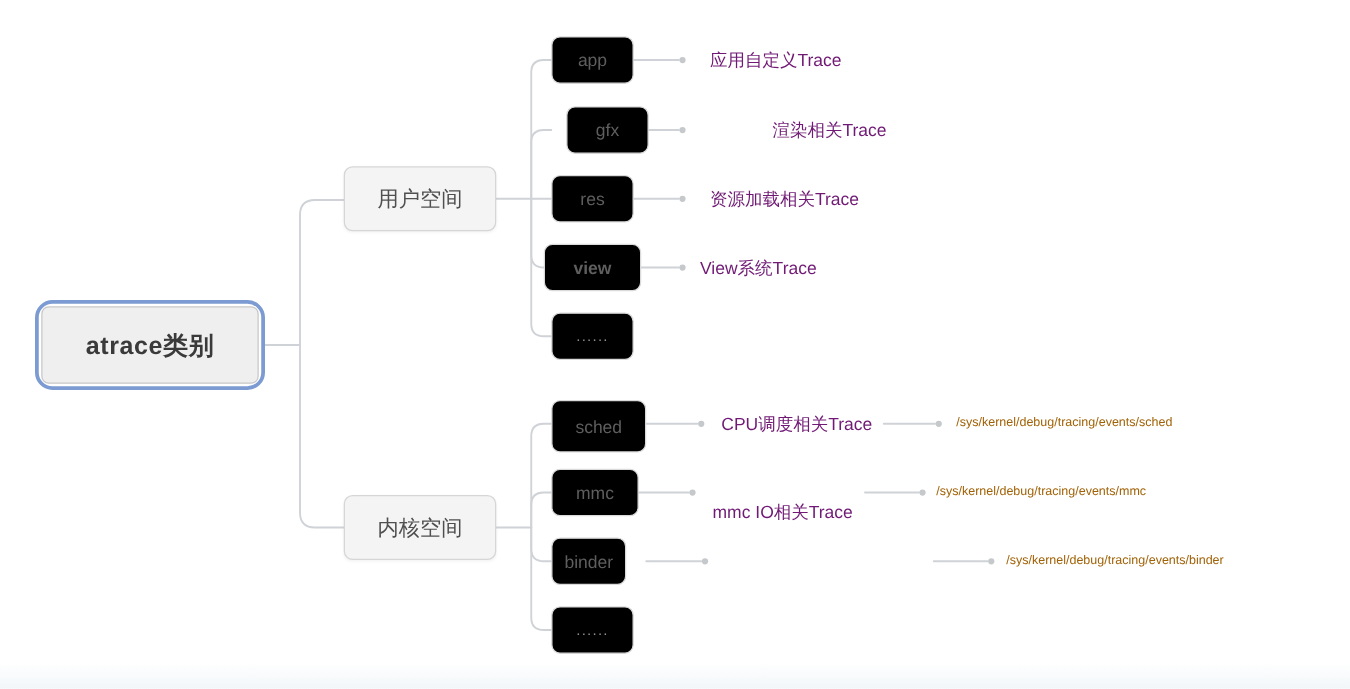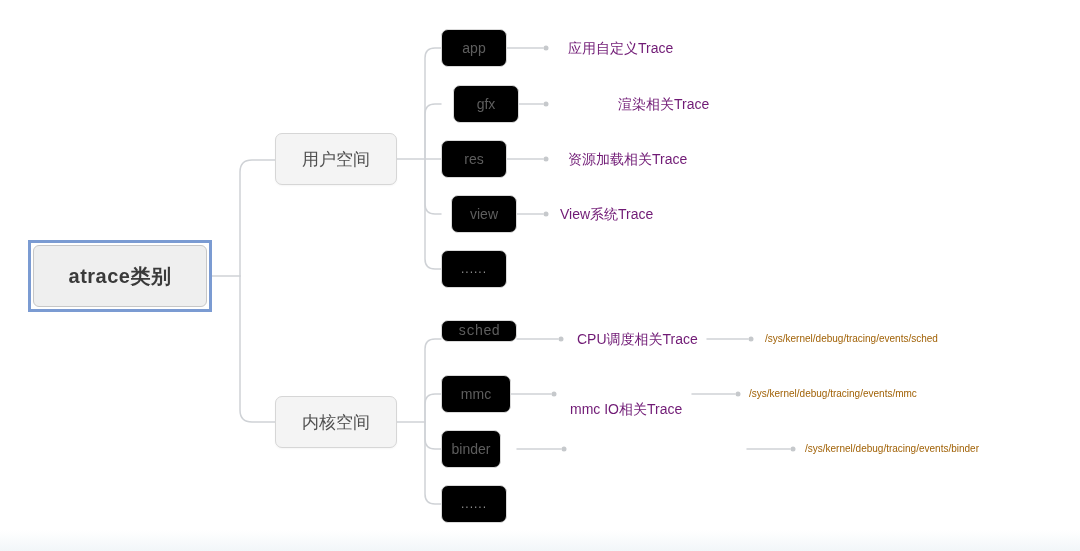--- a/index.html
+++ b/index.html
@@ -10,21 +10,21 @@
     overflow: hidden;
     font-family: "Liberation Sans", "DejaVu Sans", sans-serif;
   }
   .canvas { position: absolute; inset: 0; width: 1080px; height: 551px; }
   svg.wires { position: absolute; left: 0; top: 0; width: 1080px; height: 551px; }
 
   
   .root-outer {
     position: absolute; left: 28px; top: 240px; width: 184px; height: 72px;
     box-sizing: border-box;
-    border: 3px solid #7b9bd2; border-radius: 0;
+    border: 3px solid #7b9bd2; border-radius: 14px;
     background: #ffffff; padding: 2px;
   }
   .root-inner {
     width: 100%; height: 100%; box-sizing: border-box;
     border: 1px solid #c7c7c7; border-radius: 6px;
     background: #efefef;
     display: flex; align-items: center; justify-content: center;
     font-size: 20px; font-weight: 600; color: #3a3a3a;
     letter-spacing: 0.5px;
   }
@@ -108,29 +108,29 @@
   <div class="root-outer">
     <div class="root-inner">atrace类别</div>
   </div>
 
   <div class="node branch" style="left:275px; top:396px; width:122px; height:52px;">内核空间</div>
   <div class="node branch" style="left:275px; top:133px; width:122px; height:52px;">用户空间</div>
 
   <div class="node leaf" style="left:441px; top:29px;  width:66px; height:38px;">app</div>
   <div class="node leaf" style="left:453px; top:85px;  width:66px; height:38px;">gfx</div>
   <div class="node leaf" style="left:441px; top:140px; width:66px; height:38px;">res</div>
-  <div class="node leaf" style="left:451px; top:195px; width:66px; height:38px;">view</div>
+  <div class="node leaf" style="left:435px; top:195px; width:78px; height:38px;font-weight:bold;">view</div>
   <div class="node leaf dots" style="left:441px; top:250px; width:66px; height:38px;">......</div>
 
   <div class="txt" style="left:568px; top:38px;">应用自定义Trace</div>
   <div class="txt" style="left:596px; top:94px;margin-left:22px;">渲染相关Trace</div>
   <div class="txt" style="left:568px; top:149px;">资源加载相关Trace</div>
   <div class="txt" style="left:560px; top:204px;">View系统Trace</div>
 
-  <div class="node leaf" style="left:441px; top:320px; width:76px; height:22px;font-family:Liberation Mono, monospace;">sched</div>
+  <div class="node leaf" style="left:441px; top:320px; width:76px; height:42px;">sched</div>
   <div class="node leaf" style="left:441px; top:375px; width:70px; height:38px;">mmc</div>
   <div class="node leaf" style="left:441px; top:430px; width:60px; height:38px;">binder</div>
   <div class="node leaf dots" style="left:441px; top:485px; width:66px; height:38px;">......</div>
 
   <div class="txt" style="left:577px; top:329px;">CPU调度相关Trace</div>
   <div class="txt" style="left:570px; top:384px;margin-top:15px;">mmc IO相关Trace</div>
 
   <div class="txt path-txt" style="left:765px; top:329px;">/sys/kernel/debug/tracing/events/sched</div>
   <div class="txt path-txt" style="left:749px; top:384px;">/sys/kernel/debug/tracing/events/mmc</div>
   <div class="txt path-txt" style="left:805px; top:439px;">/sys/kernel/debug/tracing/events/binder</div>

